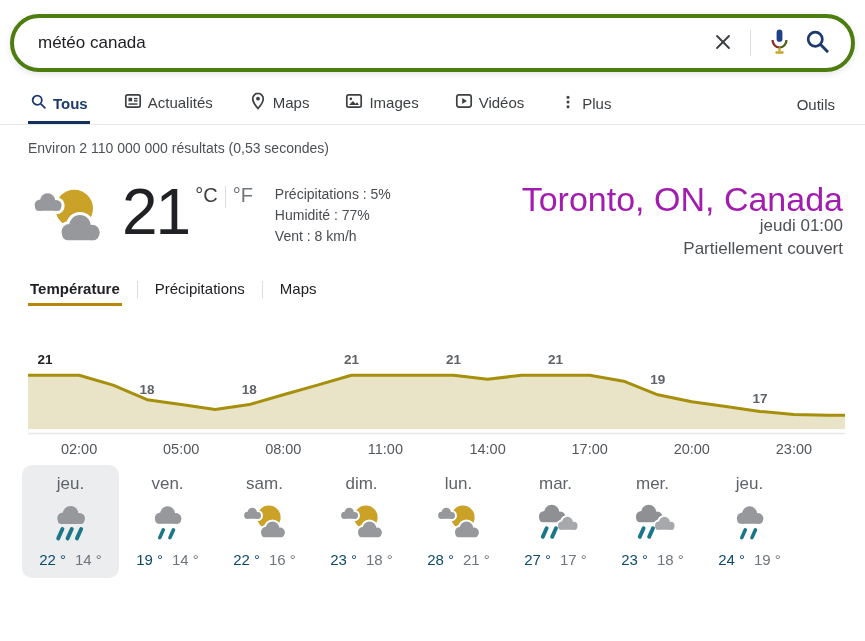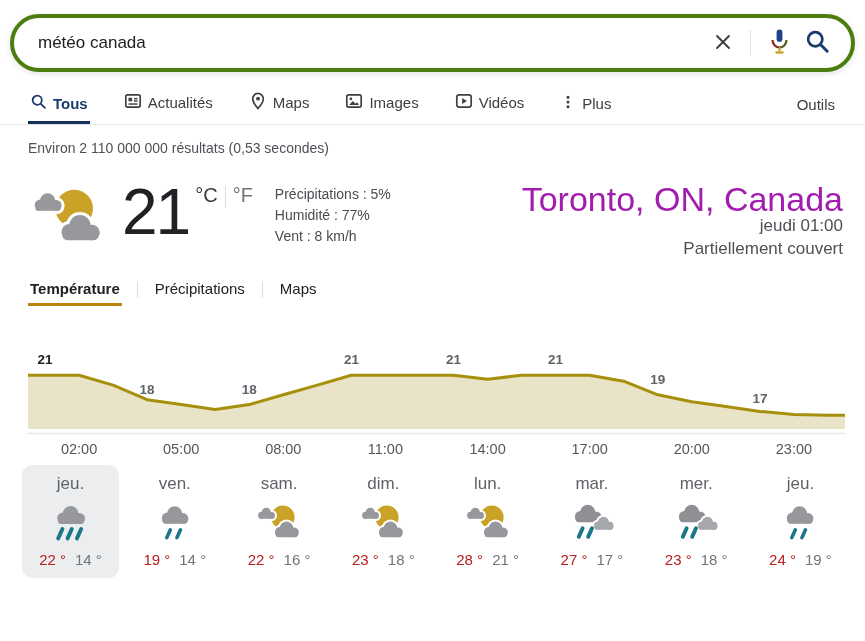--- a/index.html
+++ b/index.html
@@ -43,27 +43,27 @@
 
   .wtabs { display:flex; align-items:center; margin-top:20px; font-size:15px; }
   .wtab { padding:0 2px 9px 2px; cursor:pointer; color:#202124; }
   .wtab.active { border-bottom:3px solid #b8860b; font-weight:bold; padding-bottom:6px; }
   .wtab-sep { width:1px; height:17px; background:#dadce0; margin:0 15px 8px 15px; }
 
   .chart-wrap { margin-top:28px; }
   .chart-wrap svg { display:block; }
 
   
-  .forecast { display:flex; justify-content:space-between; margin-top:6px; padding:0 16px 0 22px; }
+  .forecast { display:flex; justify-content:flex-start; margin-top:6px; padding:0 16px 0 22px; }
   .day-col { width:97px; text-align:center; padding:9px 0 10px 0; border-radius:10px; cursor:pointer; }
   .day-col.selected { background:#ebedee; }
   .day-name { font-size:17px; color:#5f6368; margin-bottom:2px; }
   .day-icon { height:52px; display:flex; align-items:center; justify-content:center; }
   .day-temps { font-size:15px; margin-top:3px; }
-  .day-hi { color:#b91c1c; }
+  .day-hi { color:#0c4a6e; }
   .day-lo { color:#70757a; margin-left:9px; }
 </style>
 </head>
 <body>
 
 <div class="search-bar">
   <input class="search-input" value="météo canada" style="">
   <button class="sb-btn">
     <span>
       <svg width="22" height="22" viewBox="0 0 24 24">

